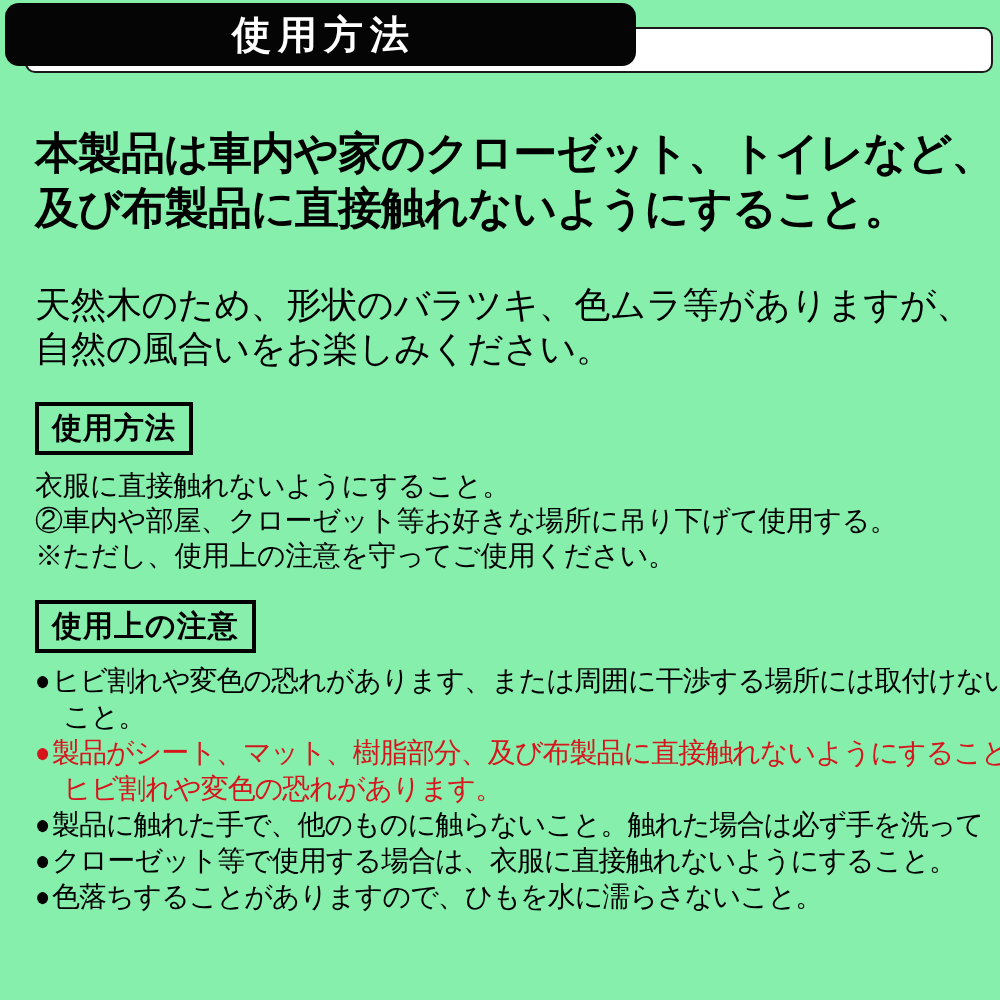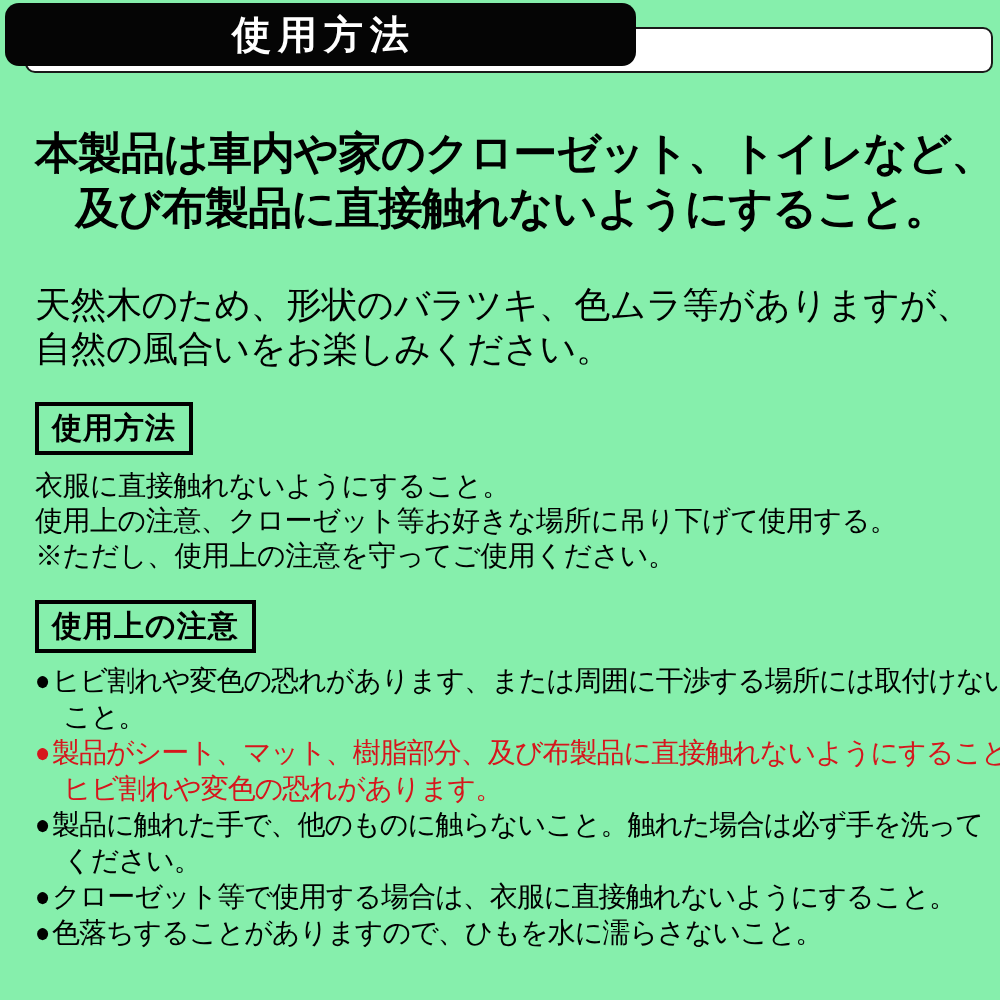--- a/index.html
+++ b/index.html
@@ -48,21 +48,20 @@
 
   .content { padding-left: 35px; padding-right: 12px; }
 
   
   .intro {
     margin-top: 50px;
     font-size: 44px;
     font-weight: bold;
     line-height: 55px;
     letter-spacing: -1px;
-    text-align: center;
   }
   .intro .line { white-space: nowrap; }
 
   
   .note {
     margin-top: 48px;
     font-size: 36px;
     line-height: 44px;
     letter-spacing: -0.5px;
   }
@@ -131,42 +130,41 @@
     
     <div class="note">
       <div class="line">天然木のため、形状のバラツキ、色ムラ等がありますが、</div>
       <div class="line">自然の風合いをお楽しみください。</div>
     </div>
 
     
     <div class="section-label usage-label">使用方法</div>
     <div class="steps">
       <div class="step">衣服に直接触れないようにすること。</div>
-      <div class="step">使用上の注意、クローゼット等お好きな場所に吊り下げて使用する。</div>
+      <div class="step">②車内や部屋、クローゼット等お好きな場所に吊り下げて使用する。</div>
       <div class="step">※ただし、使用上の注意を守ってご使用ください。</div>
     </div>
 
     
     <div class="section-label caution-label">使用上の注意</div>
     <div class="cautions">
 
 
       <div class="caution-item">
         <span class="bullet">●</span><span>ヒビ割れや変色の恐れがあります、または周囲に干渉する場所には取付けない</span>
         <div class="caution-cont">こと。</div>
       </div>
 
       <div class="caution-item red">
         <span class="bullet">●</span><span>製品がシート、マット、樹脂部分、及び布製品に直接触れないようにすること。</span>
         <div class="caution-cont">ヒビ割れや変色の恐れがあります。</div>
       </div>
 
       <div class="caution-item">
         <span class="bullet">●</span><span>製品に触れた手で、他のものに触らないこと。触れた場合は必ず手を洗って</span>
-        <div class="caution-cont">ください。</div>
       </div>
 
       <div class="caution-item">
         <span class="bullet">●</span><span>クローゼット等で使用する場合は、衣服に直接触れないようにすること。</span>
       </div>
 
       <div class="caution-item">
         <span class="bullet">●</span><span>色落ちすることがありますので、ひもを水に濡らさないこと。</span>
       </div>
 

